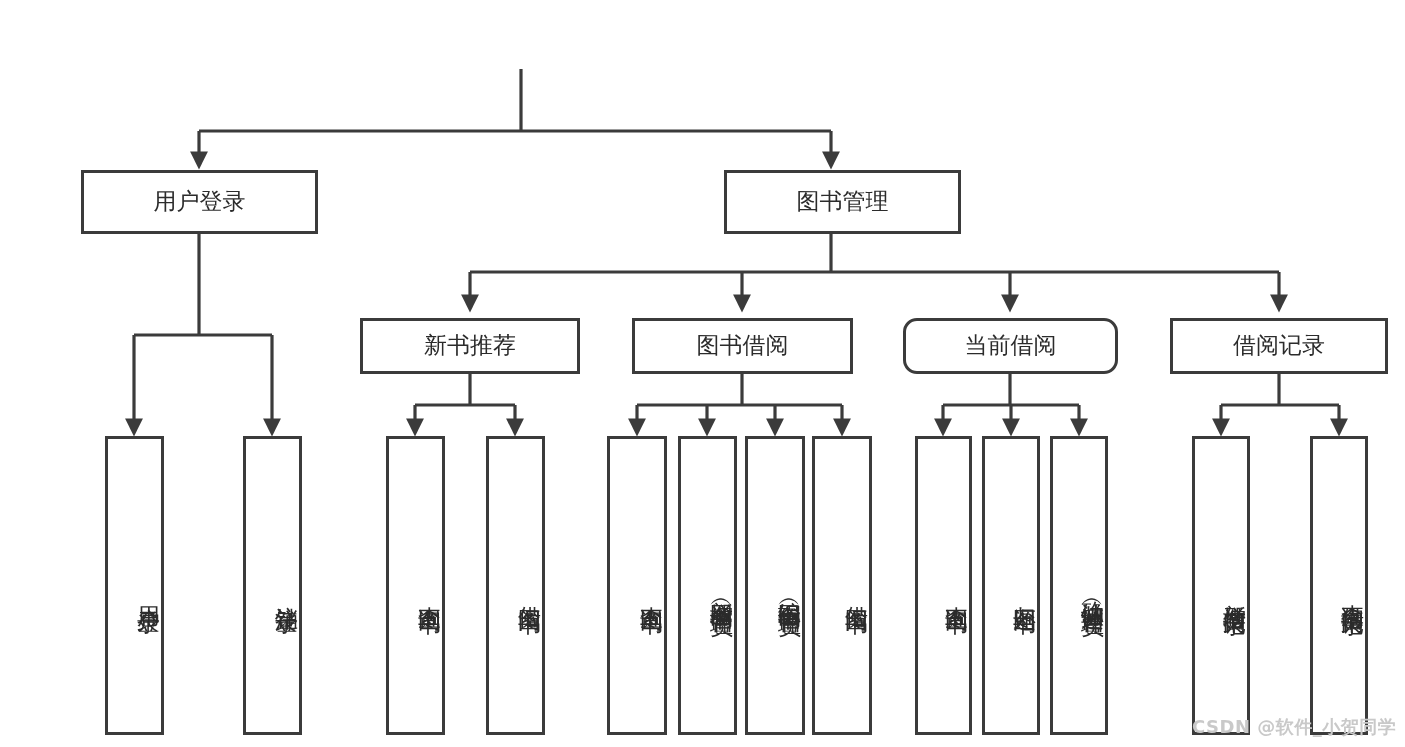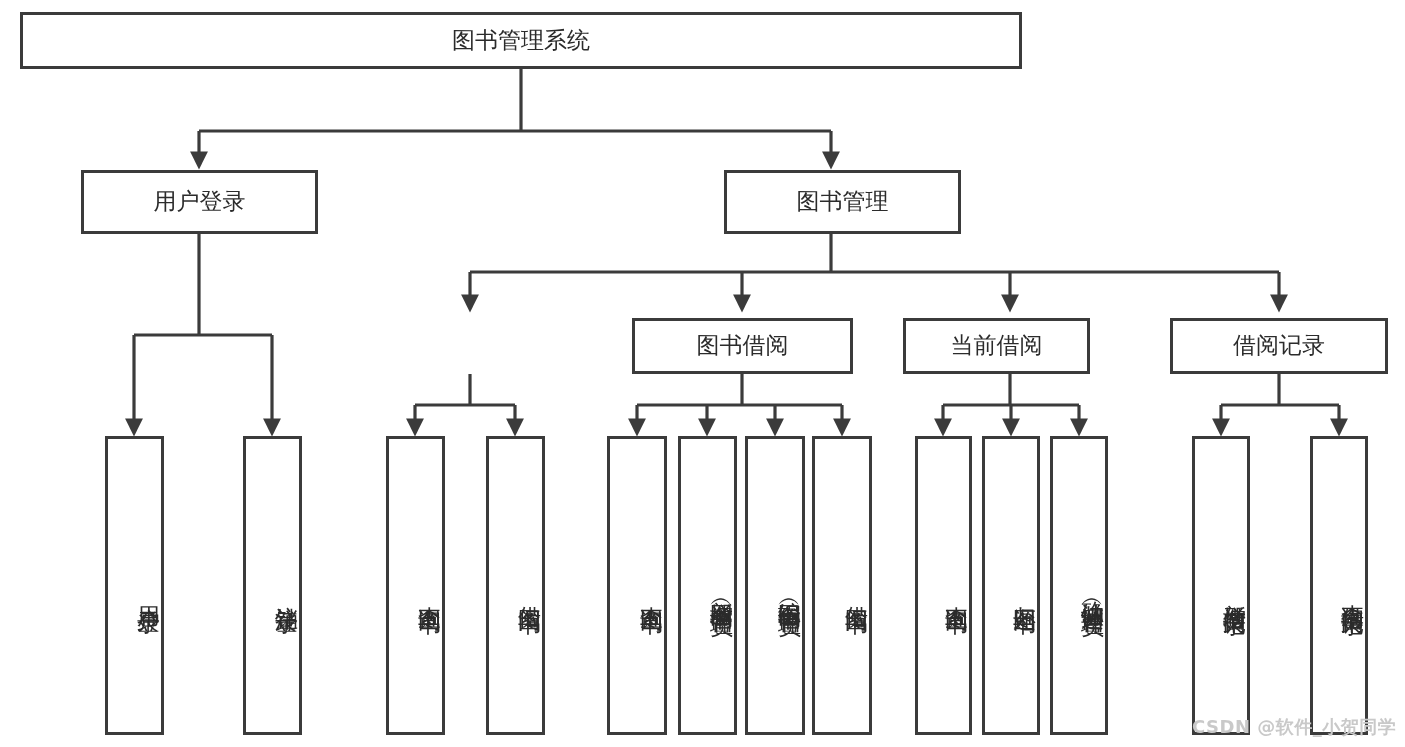--- a/index.html
+++ b/index.html
@@ -90,35 +90,35 @@
       <path d="M 1011 405 L 1011 427" marker-end="url(#arrow)"></path>
       <path d="M 1079 405 L 1079 427" marker-end="url(#arrow)"></path>
 
       <path d="M 1279 374 L 1279 405"></path>
       <path d="M 1221 405 L 1339 405"></path>
       <path d="M 1221 405 L 1221 427" marker-end="url(#arrow)"></path>
       <path d="M 1339 405 L 1339 427" marker-end="url(#arrow)"></path>
     </g>
   </svg>
 
-  <div class="node root" style="left:20px;top:12px;width:1002px;height:57px;">
-    <span class="lbl">图书管理系统</span>
-  </div>
 
   <div class="node h" style="left:81px;top:170px;width:237px;height:64px;">
     <span class="lbl">用户登录</span>
   </div>
   <div class="node h" style="left:712px;top:170px;width:237px;height:64px;margin-left:12px;">
     <span class="lbl">图书管理</span>
   </div>
 
+  <div class="node h" style="left:360px;top:318px;width:220px;height:56px;">
+    <span class="lbl">新书推荐</span>
+  </div>
   <div class="node h" style="left:632px;top:318px;width:221px;height:56px;text-align:center;">
     <span class="lbl">图书借阅</span>
   </div>
-  <div class="node h" style="left:903px;top:318px;width:187px;height:56px;">
+  <div class="node h" style="left:903px;top:318px;width:215px;height:56px;border-radius:14px;">
     <span class="lbl">当前借阅</span>
   </div>
   <div class="node h" style="left:1170px;top:318px;width:218px;height:56px;text-align:center;">
     <span class="lbl">借阅记录</span>
   </div>
 
   <div class="node v" style="left:105px;top:436px;width:59px;height:299px;">
     <span class="lbl">用户登录</span>
   </div>
   <div class="node v" style="left:243px;top:436px;width:59px;height:299px;">

